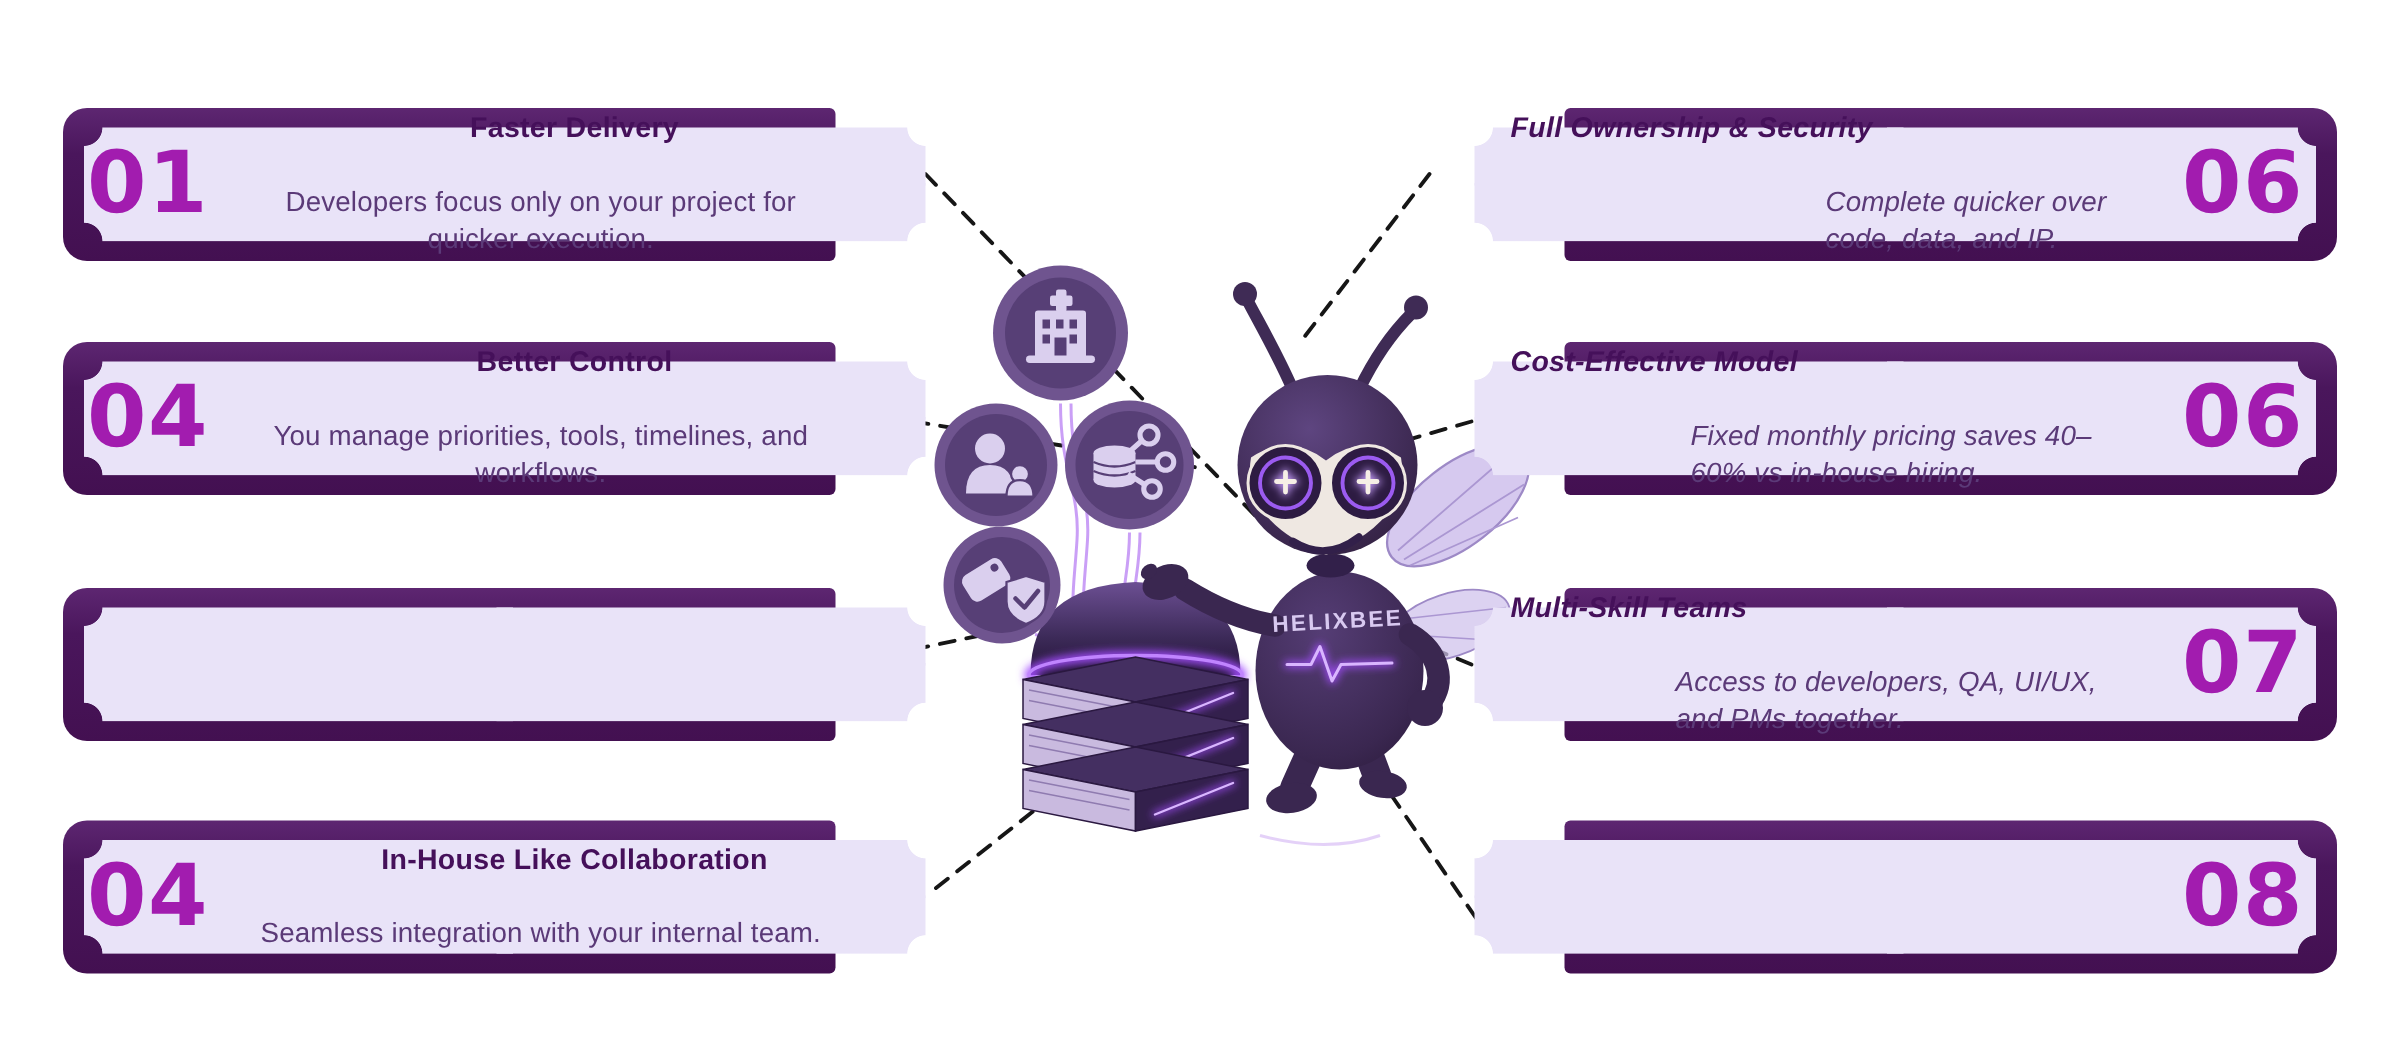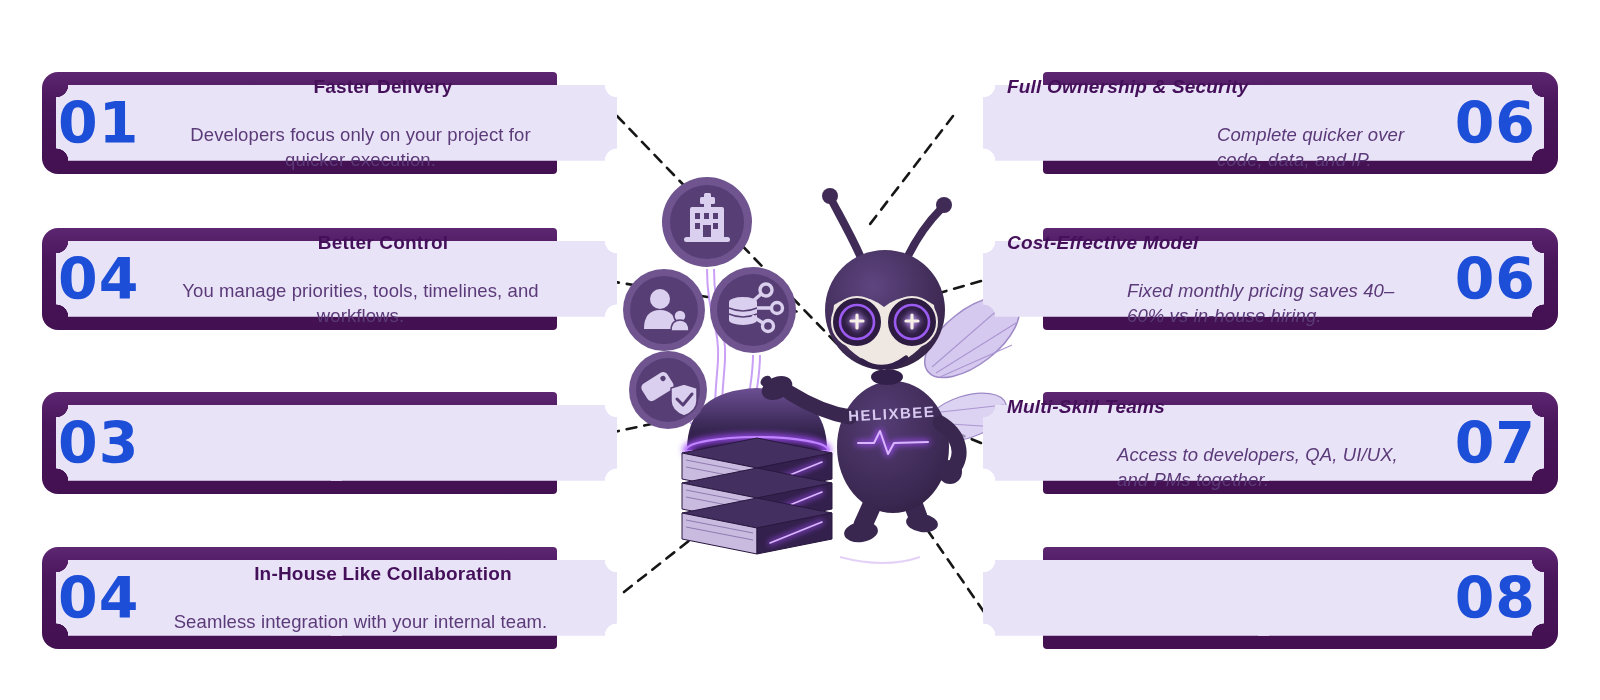--- a/index.html
+++ b/index.html
@@ -22,21 +22,21 @@
   .body{position:absolute;top:13px;bottom:13px;
     background:
       radial-gradient(circle at 0 0,        transparent 12px, #e9e3f8 12.5px) top left    / 51% 51% no-repeat,
       radial-gradient(circle at 100% 0,     transparent 12px, #e9e3f8 12.5px) top right   / 51% 51% no-repeat,
       radial-gradient(circle at 0 100%,     transparent 12px, #e9e3f8 12.5px) bottom left / 51% 51% no-repeat,
       radial-gradient(circle at 100% 100%,  transparent 12px, #e9e3f8 12.5px) bottom right/ 51% 51% no-repeat;}
   .card.left  .body{left:14px;right:0;}
   .card.right .body{right:14px;left:0;}
   .num{position:absolute;top:50%;transform:translateY(-50%);
     font-family:"DejaVu Sans","Liberation Sans",sans-serif;
-    font-weight:bold;font-size:57px;line-height:1;color:#1d4ed8;letter-spacing:1px;}
+    font-weight:bold;font-size:57px;line-height:1;color:#a21caf;letter-spacing:1px;}
   .card.left  .num{left:16px;}
   .card.right .num{right:22px;}
   .text{position:absolute;top:50%;transform:translateY(-50%);}
   .card.left  .text{left:131px;width:420px;text-align:center;}
   .card.right .text{right:131px;width:420px;text-align:left;font-style:italic;}
   .title{font-size:19px;font-weight:bold;color:#45105a;line-height:1.3;margin-bottom:2px;letter-spacing:.2px;}
   .desc{font-size:18.5px;color:#5b3a78;line-height:1.36;letter-spacing:.1px;margin-top:22px;}
   .card.left .desc{max-width:375px;}
   .card.right .desc{margin-left:auto;}
   .card.c5 .desc{max-width:210px;}
@@ -253,21 +253,20 @@
     <div class="num">04</div>
     <div class="text">
       <div class="title">Better Control</div>
       <div class="desc">You manage priorities, tools, timelines, and workflows.</div>
     </div>
   </div>
 
   <div class="card left" style="top:392px">
     <div class="frame"></div>
     <div class="body"></div>
-    <div class="num">03</div>
   </div>
 
   <div class="card left" style="top:547px">
     <div class="frame"></div>
     <div class="body"></div>
     <div class="num">04</div>
     <div class="text">
       <div class="title">In-House Like Collaboration</div>
       <div class="desc">Seamless integration with your internal team.</div>
     </div>

